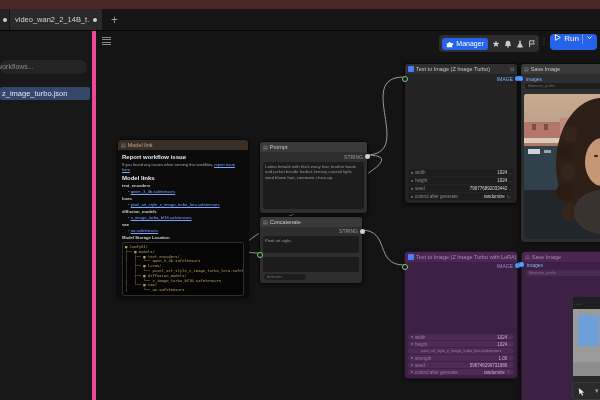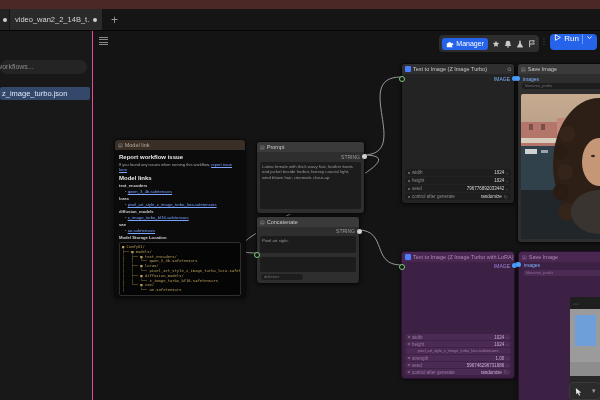--- a/index.html
+++ b/index.html
@@ -9,21 +9,21 @@
   .urlbar span{display:inline-block;margin-left:-4px;color:#d9b9b3;font-size:6px;line-height:9px;padding-left:2px}
   
   .tabbar{height:21px;background:#151515;display:flex;align-items:stretch;border-bottom:1px solid #050505}
   .tab-frag{width:9px;background:#232323;display:flex;align-items:center;justify-content:center;margin-right:1px}
   .dot{width:4px;height:4px;border-radius:50%;background:#cfcfcf;flex:none}
   .tab{width:82px;background:#2a2a2a;display:flex;align-items:center;gap:3px;padding:0 5px;color:#d5d5d5;font-size:7.5px}
   .tab-label{flex:1;overflow:hidden;white-space:nowrap}
   .newtab{color:#9a9a9a;font-size:12px;display:flex;align-items:center;padding:0 9px}
   
   .main{display:flex;height:370px}
-  .sidebar{width:92px;background:#181818;border-right:1px solid #ec4899;position:relative;flex:none}
+  .sidebar{width:92px;background:#181818;border-right:4px solid #ec4899;position:relative;flex:none}
   .search{position:absolute;top:29px;left:0;width:87px;height:14px;background:#242424;border-radius:7px;overflow:hidden}
   .search span{display:block;margin-left:-33px;line-height:14px;font-size:7px;color:#8a8a8a;white-space:nowrap;padding-left:6px}
   .wf-list{position:absolute;top:55px;left:0;right:2px}
   .wf-item{height:13px;line-height:13px;font-size:7.5px;color:#b0b0b0;padding-left:2px;white-space:nowrap;overflow:hidden;margin:1px 0 1px 0;border-radius:2px}
   .wf-item.sel{background:#33486b;color:#dde7f8}
   .canvas{flex:1;position:relative;background:#141414;overflow:hidden}
   
   .burger{position:absolute;left:6px;top:4px;width:9px;cursor:pointer}
   .burger i{display:block;height:1px;background:#8a8a8a;margin:1.5px 0}
   

